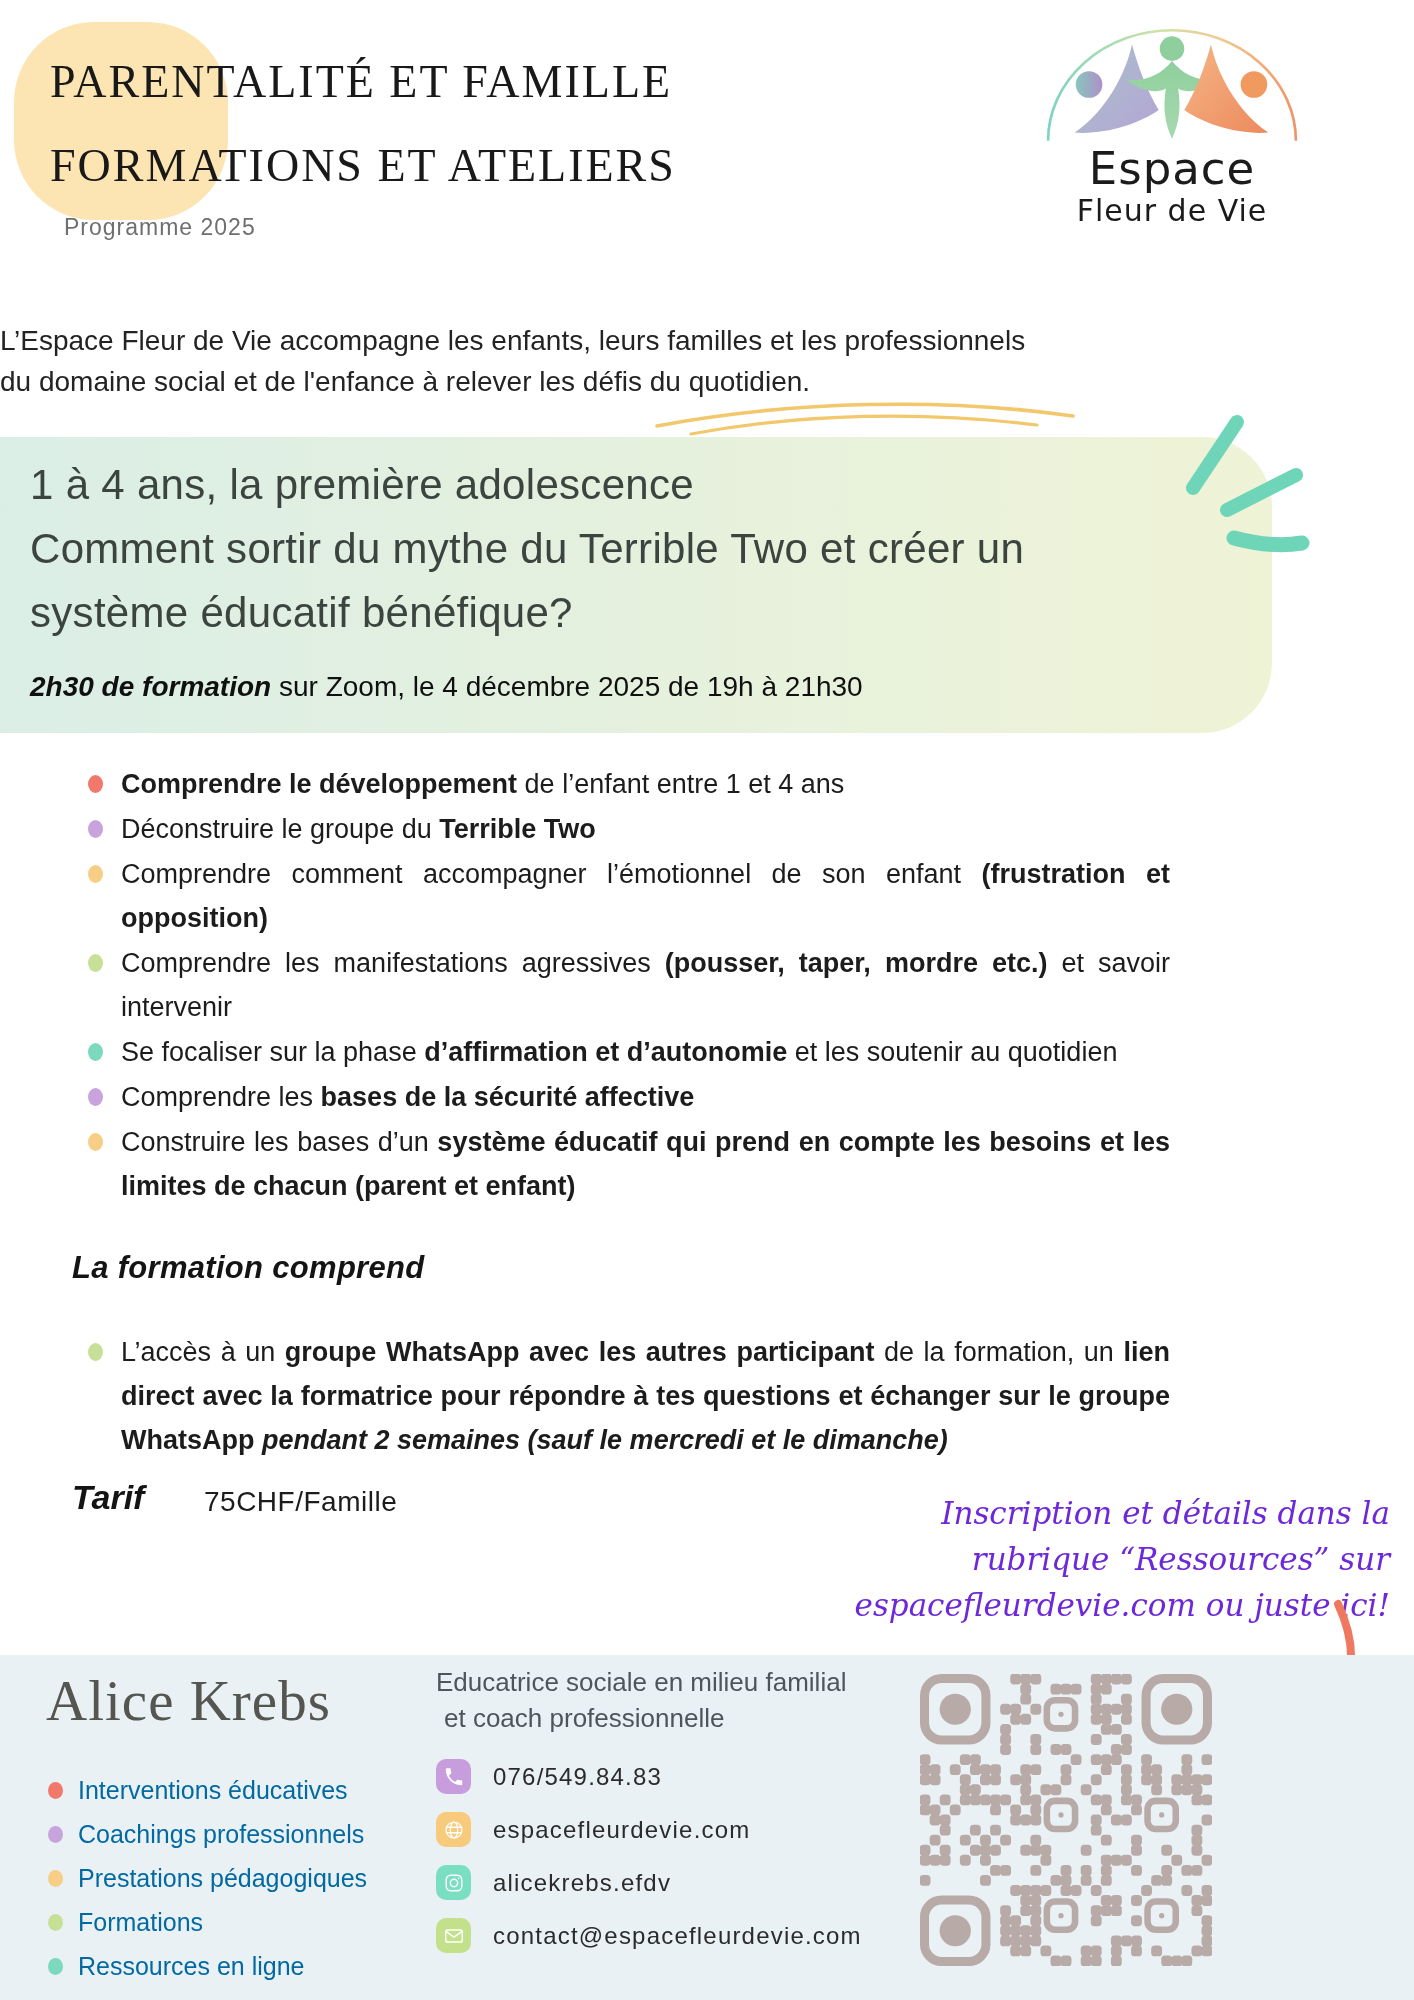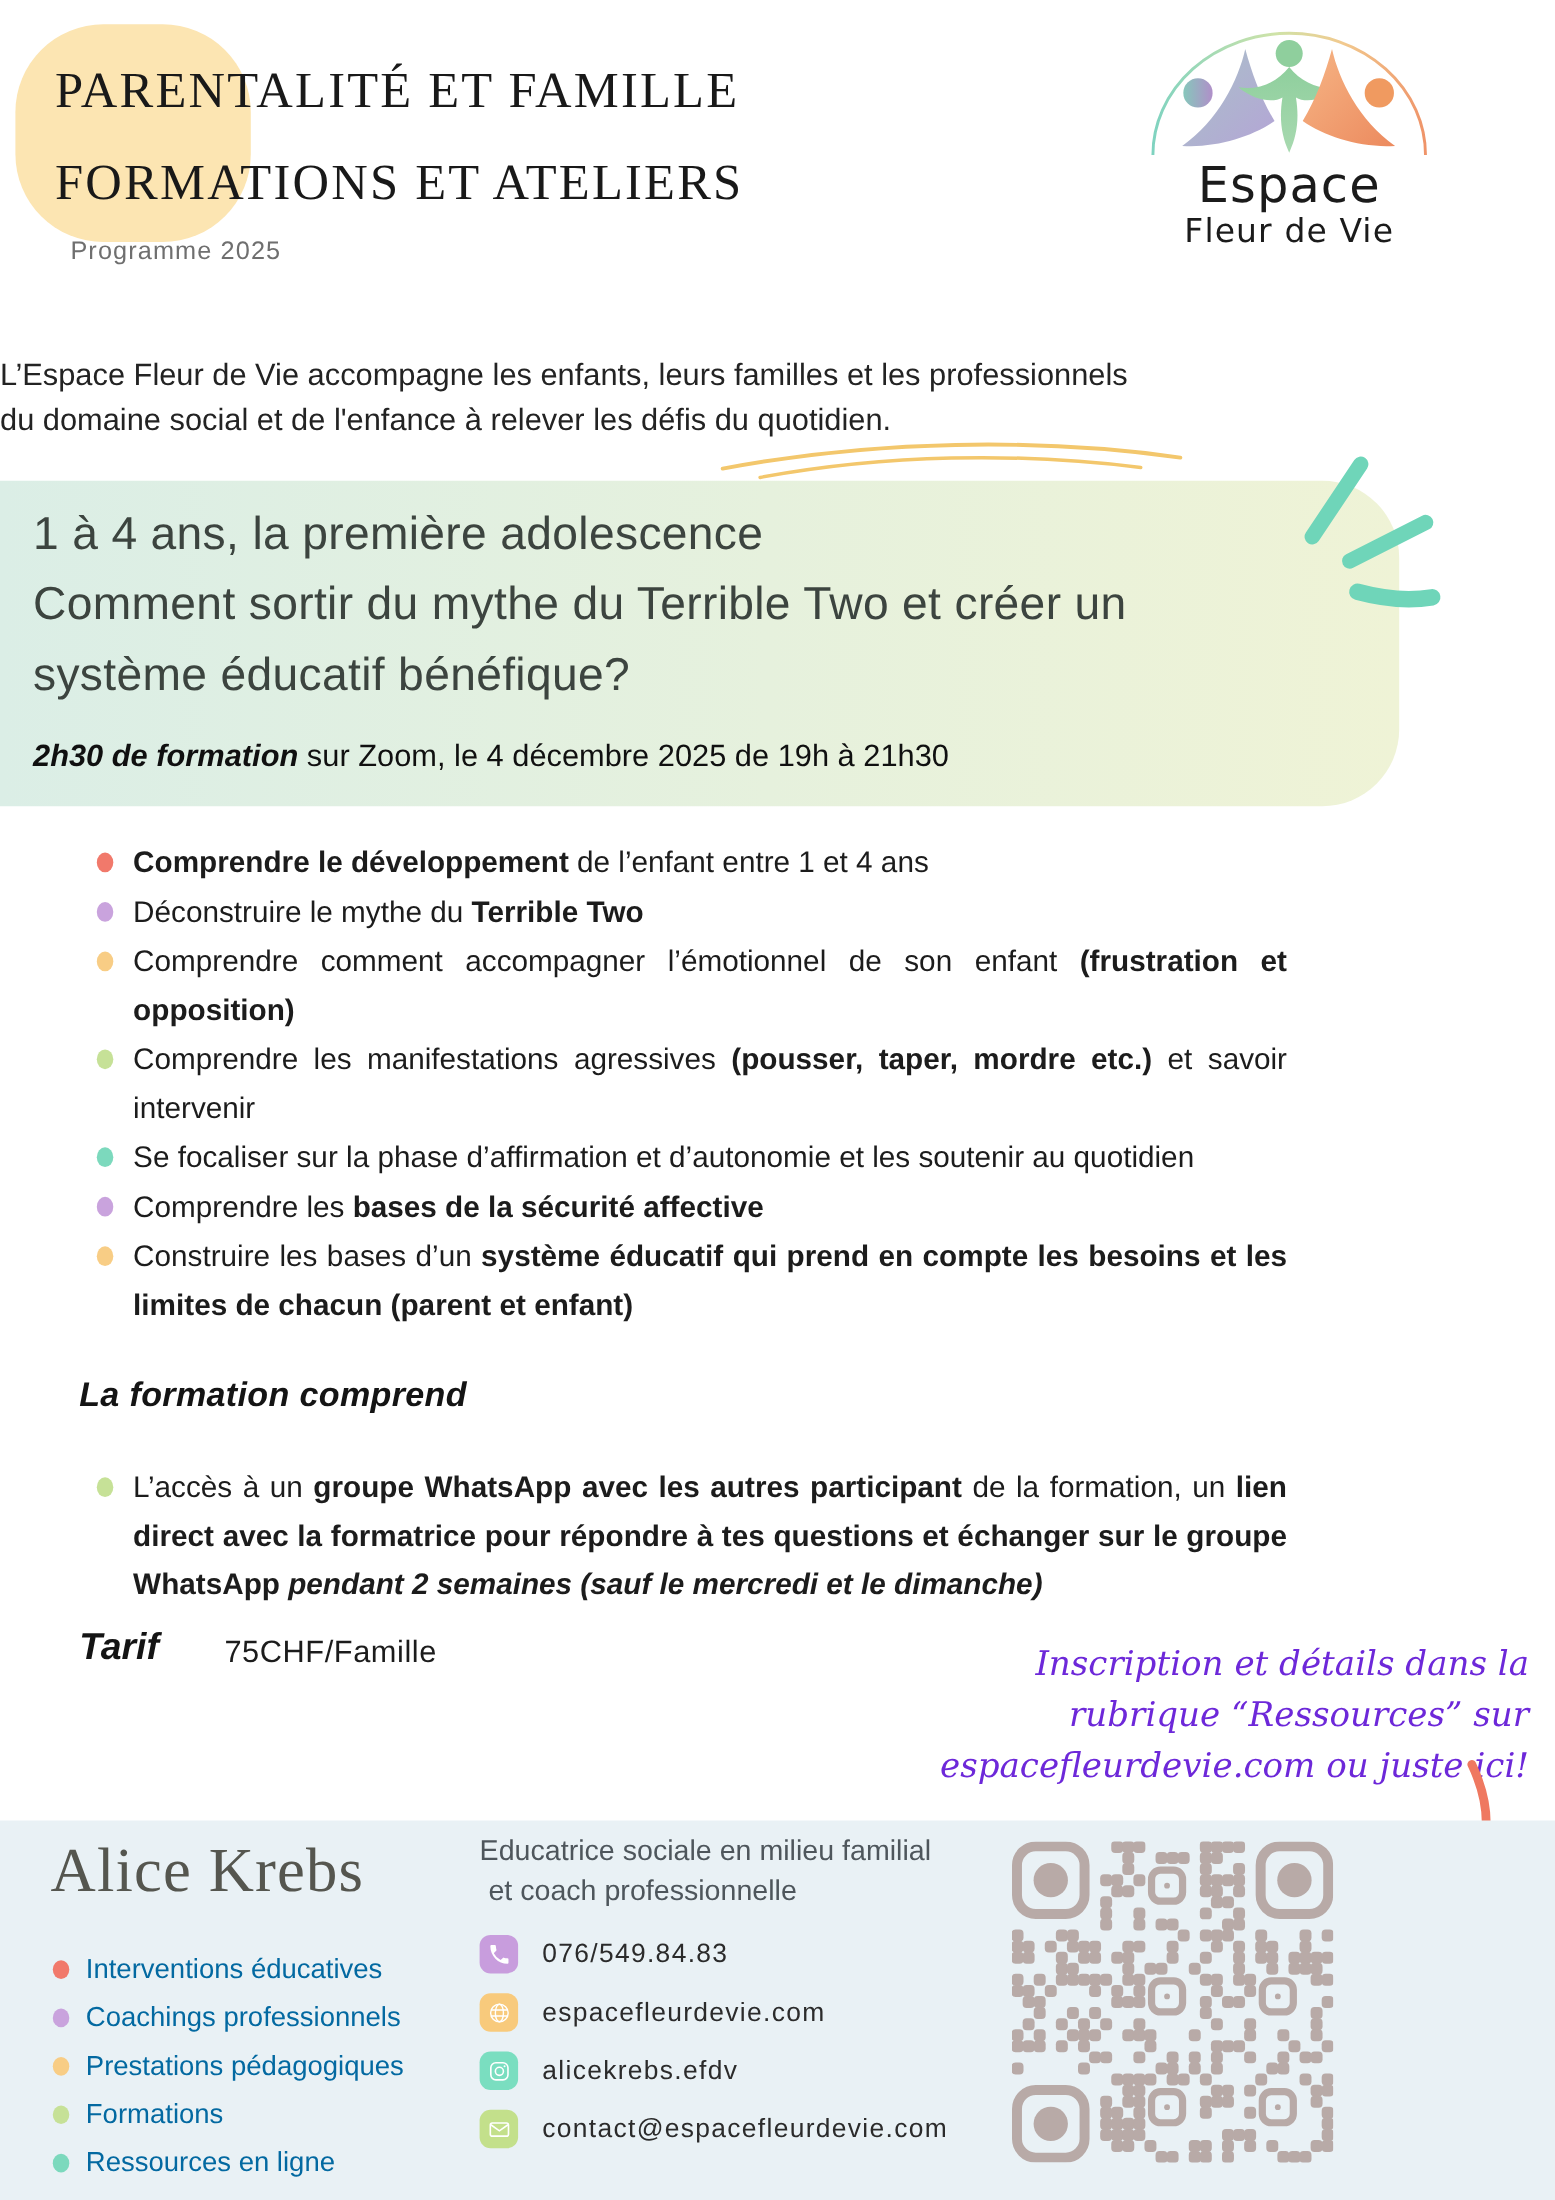--- a/index.html
+++ b/index.html
@@ -139,33 +139,33 @@
   </svg>
 
   <div class="abs objectives">
 
   <div class="obj-row">
         <span class="obj-dot" style="background: rgb(241, 121, 107);"></span>
         <p class="obj-text"><span style="font-weight: bold;">Comprendre le développement</span><span> de l’enfant entre 1 et 4 ans</span></p>
       </div>
       <div class="obj-row">
         <span class="obj-dot" style="background: rgb(201, 163, 221);"></span>
-        <p class="obj-text"><span>Déconstruire le mythe du </span><span style="font-weight: bold;">Terrible Two</span></p>
+        <p class="obj-text"><span>Déconstruire le groupe du </span><span style="font-weight: bold;">Terrible Two</span></p>
       </div>
       <div class="obj-row">
         <span class="obj-dot" style="background: rgb(248, 205, 133);"></span>
         <p class="obj-text"><span>Comprendre comment accompagner l’émotionnel de son enfant </span><span style="font-weight: bold;">(frustration et opposition)</span></p>
       </div>
       <div class="obj-row">
         <span class="obj-dot" style="background: rgb(198, 225, 151);"></span>
         <p class="obj-text"><span>Comprendre les manifestations agressives </span><span style="font-weight: bold;">(pousser, taper, mordre etc.)</span><span> et savoir intervenir</span></p>
       </div>
       <div class="obj-row">
         <span class="obj-dot" style="background: rgb(124, 217, 189);"></span>
-        <p class="obj-text"><span>Se focaliser sur la phase </span><span style="font-weight: normal;">d’affirmation et d’autonomie</span><span> et les soutenir au quotidien</span></p>
+        <p class="obj-text"><span>Se focaliser sur la phase </span><span style="font-weight: bold;">d’affirmation et d’autonomie</span><span> et les soutenir au quotidien</span></p>
       </div>
       <div class="obj-row">
         <span class="obj-dot" style="background: rgb(201, 163, 221);"></span>
         <p class="obj-text"><span>Comprendre les </span><span style="font-weight: bold;">bases de la sécurité affective</span></p>
       </div>
       <div class="obj-row">
         <span class="obj-dot" style="background: rgb(248, 205, 133);"></span>
         <p class="obj-text"><span>Construire les bases d’un </span><span style="font-weight: bold;">système éducatif qui prend en compte les besoins et les limites de chacun (parent et enfant)</span></p>
       </div>
     </div>

